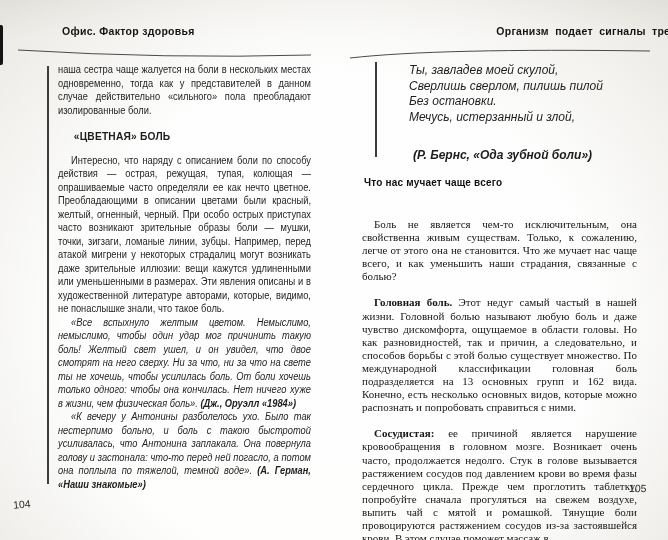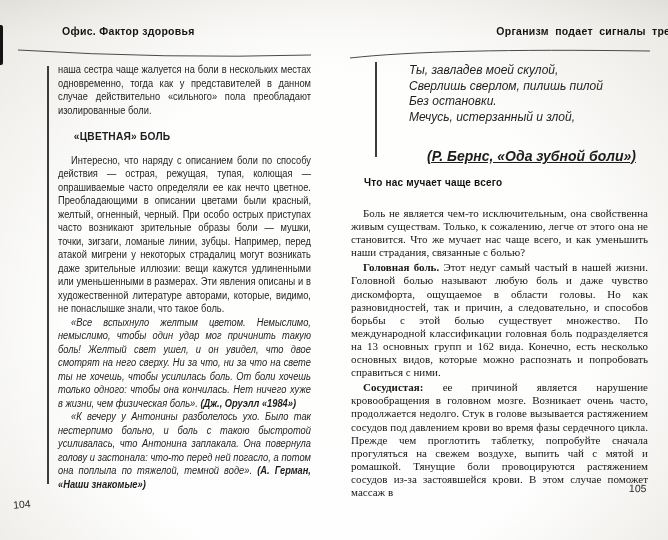--- a/index.html
+++ b/index.html
@@ -47,34 +47,34 @@
   .quote{font-style:italic;}
   .attr{font-weight:bold;}
   
   .poem{
     position:absolute;left:390px;top:63px;
     font-style:italic;font-size:12px;line-height:15.5px;color:#1e1e1e;
     white-space:nowrap;
     margin-left:19px;
   }
   .poem-attr{
-    position:absolute;left:427px;top:148px;
-    font-style:italic;font-weight:bold;font-size:14px;white-space:nowrap;text-decoration:underline;
+    position:absolute;left:413px;top:148px;
+    font-style:italic;font-weight:bold;font-size:12px;white-space:nowrap;
   }
   .section-heading{
     position:absolute;left:364px;top:177px;margin:0;
     font-size:10px;font-weight:bold;letter-spacing:.2px;color:#111;
     white-space:nowrap;
   }
   .right-content{
     position:absolute;left:349px;top:205px;width:301px;
     font-family:"Liberation Serif", serif;
     font-size:11px;line-height:13.1px;text-align:justify;color:#161616;
   }
-  .right-content p{margin:2px;text-indent:12px;}
+  .right-content p{margin:13px;text-indent:12px;}
   
   .page-number{
     position:absolute;font-size:10.5px;color:#2a2a2a;
   }
   .page-number.left{left:13px;top:498px;transform:rotate(-5deg);}
   .page-number.right{left:629px;top:482px;transform:rotate(2deg);}
 </style>
 </head>
 <body>
 

